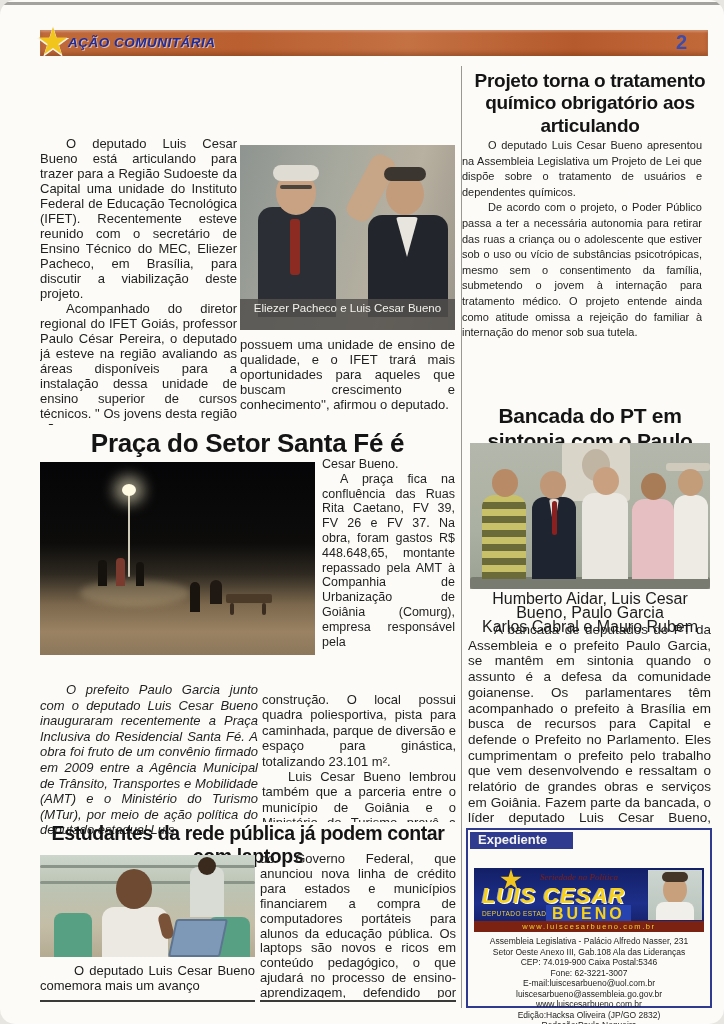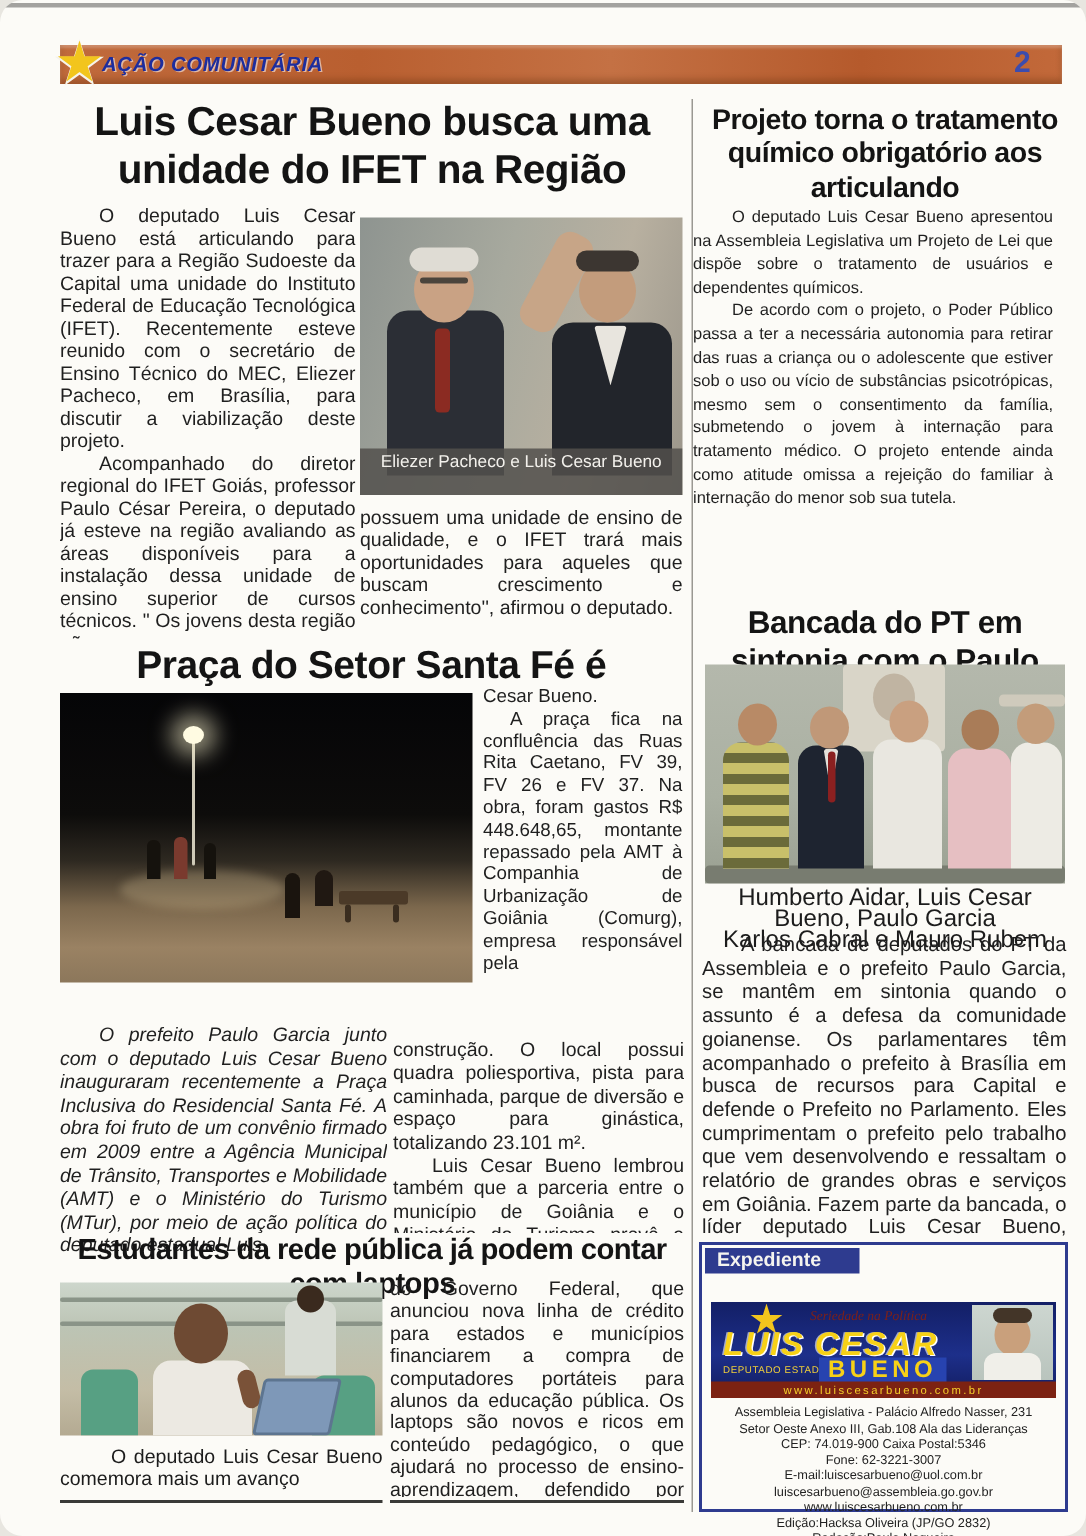--- a/index.html
+++ b/index.html
@@ -75,21 +75,20 @@
   <div class="abs scan-top"></div>
 
   <div class="abs masthead"></div>
   <div class="abs star-back star" style="left:36px; top:26px;"></div>
   <div class="abs star" style="left:38px; top:27px;"></div>
   <div class="abs brand">AÇÃO COMUNITÁRIA</div>
   <div class="abs pageno">2</div>
 
   <div class="abs vdivider"></div>
 
-  <div class="abs headline" style="left:48px; top:66px; width:400px; font-size:27px;">Luis Cesar Bueno busca uma unidade do IFET na Região</div>
 
   <div class="abs body-txt" style="left:40px; top:136px; width:197px; height:290px;">
     <p class="ind">O deputado Luis Cesar Bueno está articulando para trazer para a Região Sudoeste da Capital uma unidade do Instituto Federal de Educação Tecnológica (IFET). Recentemente esteve reunido com o secretário de Ensino Técnico do MEC, Eliezer Pacheco, em Brasília, para discutir a viabilização deste projeto.</p>
     <p class="ind">Acompanhado do diretor regional do IFET Goiás, professor Paulo César Pereira, o deputado já esteve na região avaliando as áreas disponíveis para a instalação dessa unidade de ensino superior de cursos técnicos. " Os jovens desta região não</p>
   </div>
 
   <div class="abs photo" style="left:240px; top:145px; width:215px; height:185px;
        background:linear-gradient(105deg,#8e9490 0%,#a7a99e 40%,#b8b0a0 70%,#9a958a 100%);">
     <div class="sil" style="left:118px; top:8px; width:26px; height:70px; background:#c7a587; transform:rotate(28deg); border-radius:10px;"></div>
     <div class="sil" style="left:18px; top:62px; width:78px; height:110px; background:#2b2e35; border-radius:14px 14px 0 0;"></div>

